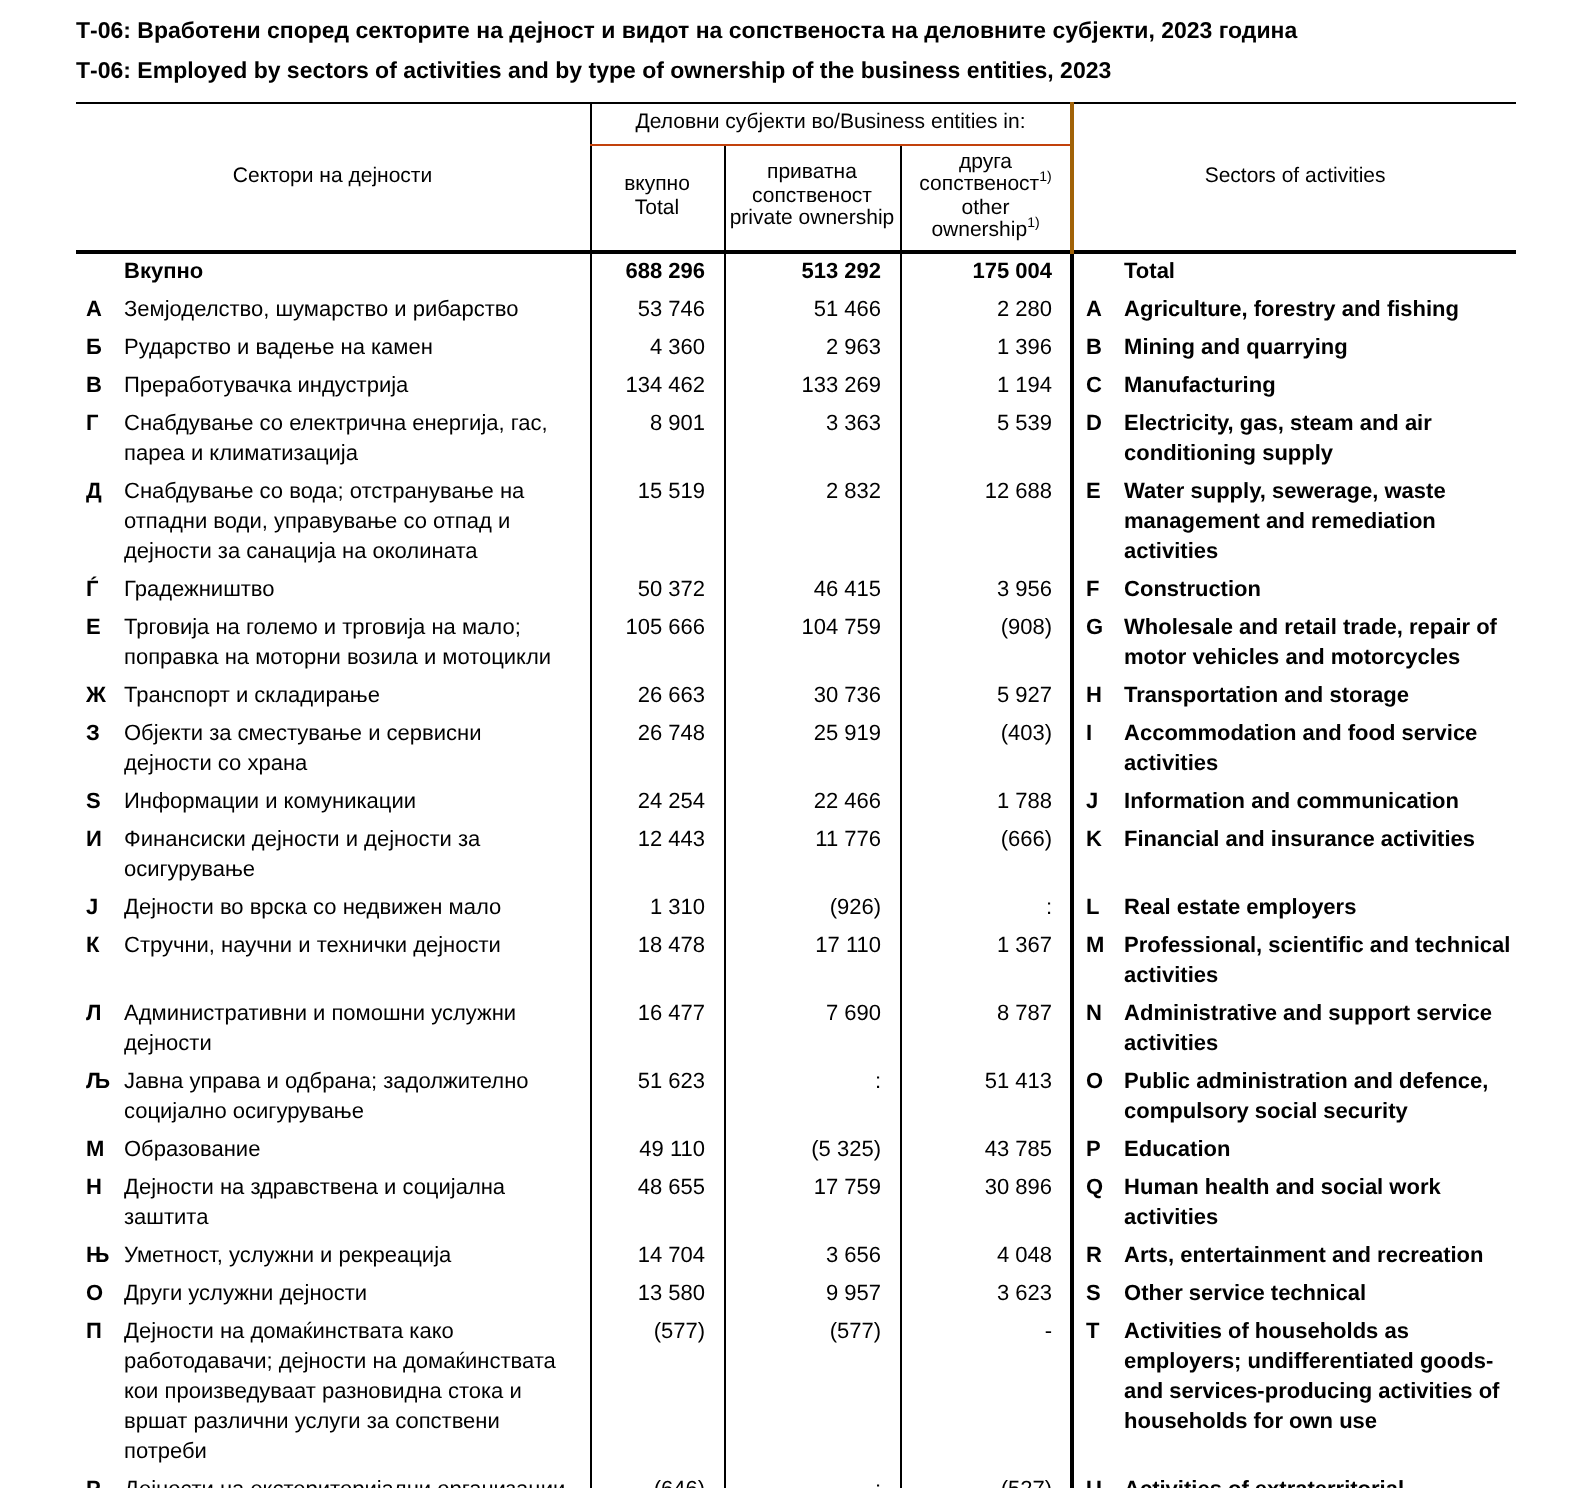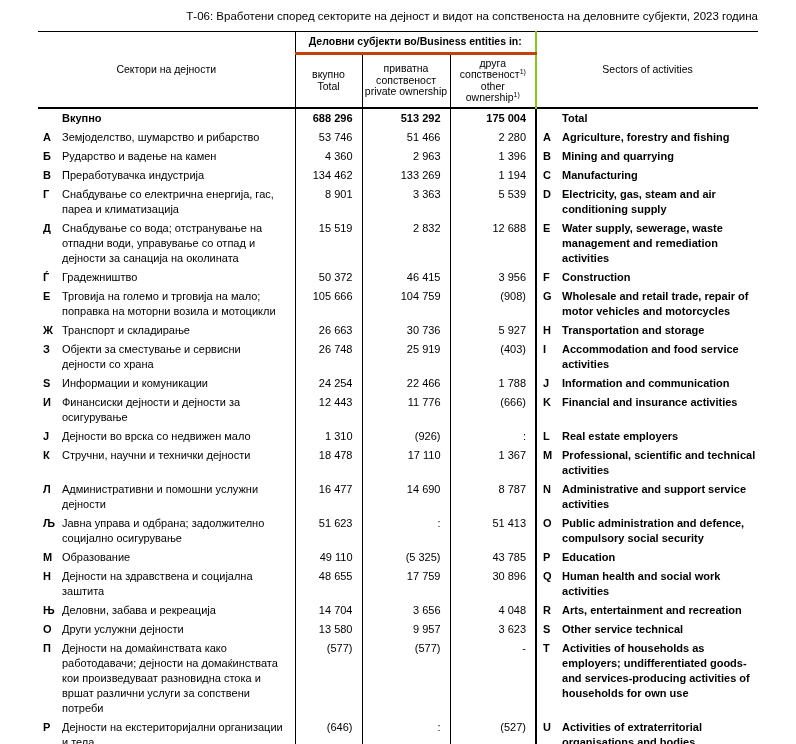--- a/index.html
+++ b/index.html
@@ -6,21 +6,21 @@
   html, body { background: #fff; }
   body {
     width: 796px; height: 744px;
     color: #000;
     font-family: "Liberation Sans", sans-serif;
     font-size: 11px;
     overflow: hidden;
   }
   .page { padding: 6px 38px 0 38px; }
 
-  .title { text-align: right; font-weight: normal; font-size: 11.5px; line-height: 20px; }
+  .title { text-align: left; font-weight: bold; font-size: 11.5px; line-height: 20px; }
 
   table.main {
     width: 720px;
     border-collapse: collapse;
     table-layout: fixed;
     margin-top: 5px;
     border-top: 1.5px solid #000;
     border-bottom: 2px solid #000;
   }
   col.c-mkcode { width: 24px; }
@@ -33,42 +33,43 @@
 
   thead th {
     font-weight: normal;
     font-size: 10.5px;
     text-align: center;
     vertical-align: middle;
     line-height: 11.5px;
     padding: 3px 2px;
   }
   thead { border-bottom: 2px solid #000; }
-  th.group-head { border-left: 1px solid #000; border-bottom: 3px solid #c2410c; padding: 4px 2px; font-weight: bold; }
+  th.group-head { border-left: 1px solid #000; border-bottom: 1px solid #c2410c; padding: 4px 2px; }
   th.h-total, th.h-priv, th.h-other { border-left: 1px solid #000; vertical-align: middle; }
-  th.sectors-en { border-left: 2px solid #84cc16; }
+  th.sectors-en { border-left: 2px solid #a16207; }
   sup { font-size: 7px; vertical-align: super; line-height: 0; }
 
   tbody td {
     vertical-align: top;
     line-height: 15px;
     padding: 2px 0;
   }
   td.mk-code { padding-left: 5px; font-weight: bold; }
   td.mk-name { padding-right: 8px; }
   td.num { text-align: right; padding-right: 9px; border-left: 1px solid #000; }
   td.en-code { border-left: 2px solid #000; padding-left: 6px; font-weight: bold; }
   td.en-name { padding-right: 2px; font-weight: bold; }
   tr.bold-row td { font-weight: bold; }
 </style>
 </head>
 <body>
 
 <div class="page">
   <div class="title">Т-06: Вработени според секторите на  дејност и видот на сопственоста на деловните субјекти, 2023 година</div>
+  <div class="title">Т-06: Employed by sectors of activities and by type of ownership of the business entities, 2023</div>
 
   <table class="main">
     <colgroup>
       <col class="c-mkcode">
         <col class="c-mkname">
         <col class="c-total">
         <col class="c-priv">
         <col class="c-other">
         <col class="c-encode">
         <col class="c-enname">
@@ -220,21 +221,21 @@
       <td class="num">18 478</td>
       <td class="num">17 110</td>
       <td class="num">1 367</td>
       <td class="en-code">M</td>
       <td class="en-name">Professional, scientific and technical activities</td>
     </tr>
         <tr>
       <td class="mk-code">Л</td>
       <td class="mk-name">Административни и помошни услужни дејности</td>
       <td class="num">16 477</td>
-      <td class="num">14 690</td>
+      <td class="num">7 690</td>
       <td class="num">8 787</td>
       <td class="en-code">N</td>
       <td class="en-name">Administrative and support service activities</td>
     </tr>
         <tr>
       <td class="mk-code">Љ</td>
       <td class="mk-name">Јавна управа и одбрана; задолжително социјално осигурување</td>
       <td class="num">51 623</td>
       <td class="num">:</td>
       <td class="num">51 413</td>
@@ -254,21 +255,21 @@
       <td class="mk-code">Н</td>
       <td class="mk-name">Дејности на здравствена и социјална заштита</td>
       <td class="num">48 655</td>
       <td class="num">17 759</td>
       <td class="num">30 896</td>
       <td class="en-code">Q</td>
       <td class="en-name">Human health and social work activities</td>
     </tr>
         <tr>
       <td class="mk-code">Њ</td>
-      <td class="mk-name">Деловни, забава и рекреација</td>
+      <td class="mk-name">Уметност, услужни и рекреација</td>
       <td class="num">14 704</td>
       <td class="num">3 656</td>
       <td class="num">4 048</td>
       <td class="en-code">R</td>
       <td class="en-name">Arts, entertainment and recreation</td>
     </tr>
         <tr>
       <td class="mk-code">О</td>
       <td class="mk-name">Други услужни дејности</td>
       <td class="num">13 580</td>

